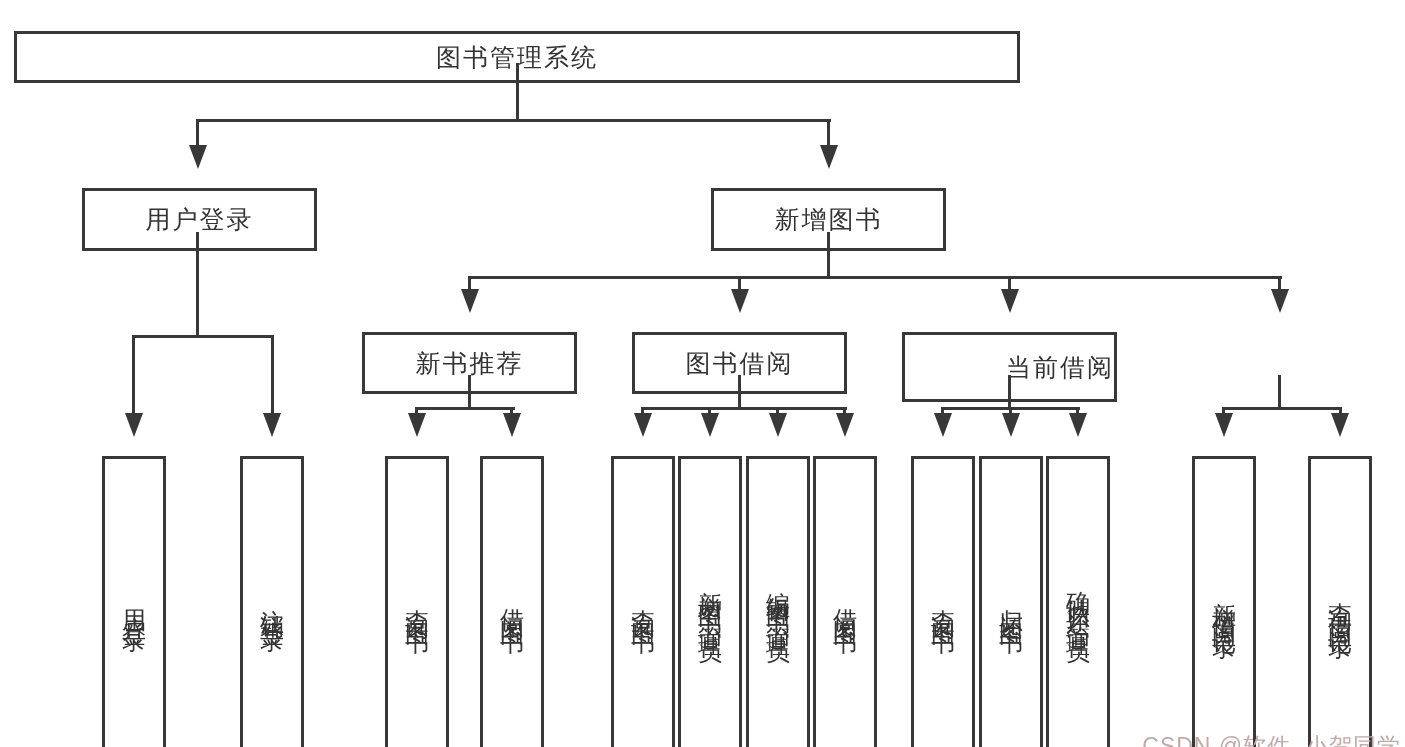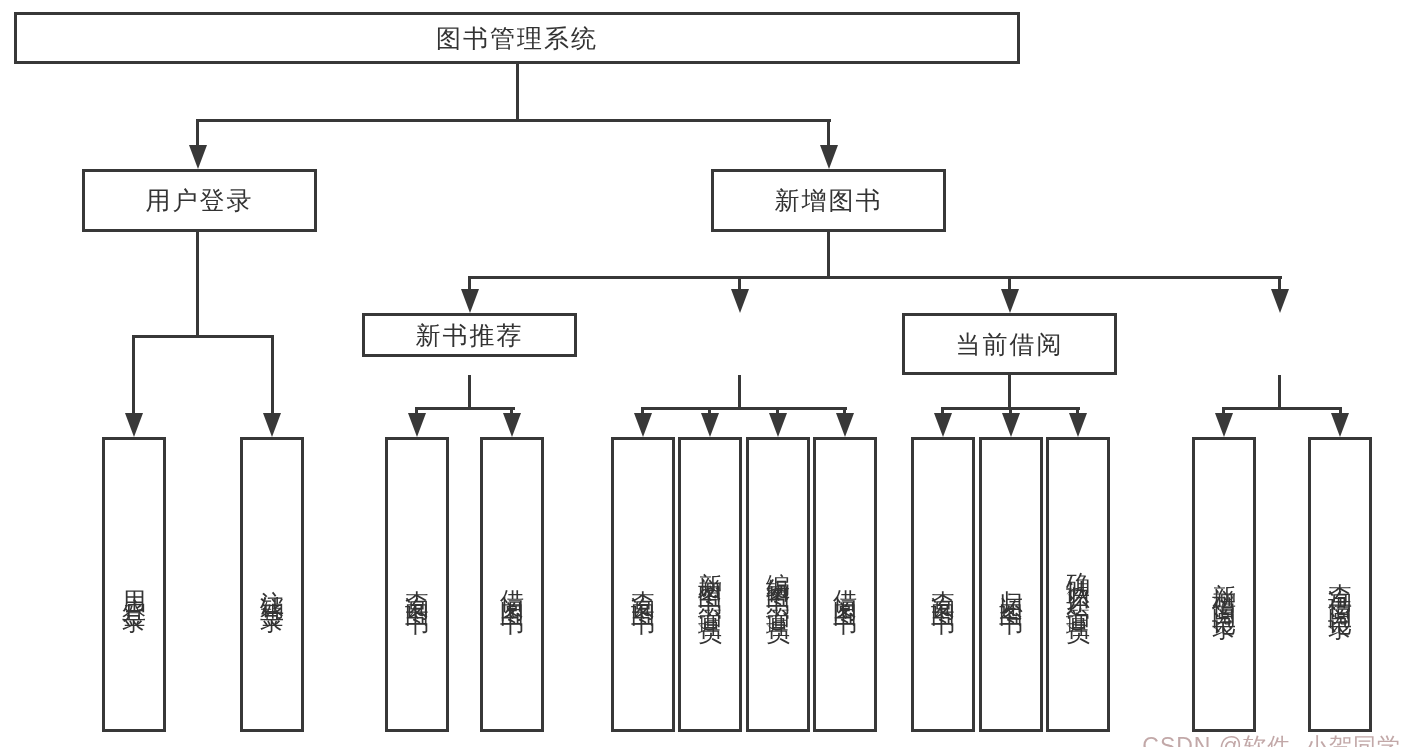--- a/index.html
+++ b/index.html
@@ -10,20 +10,21 @@
     font-family:"Liberation Sans",sans-serif;
     overflow:hidden;
   }
   .box{
     position:absolute;
     box-sizing:border-box;
     border:3px solid var(--line,#383838);
     background:#fff;
     display:flex;align-items:center;justify-content:center;
     color:var(--text,#333);
+    margin-top:19px;
   }
   .hbox{font-size:25px;letter-spacing:2px;white-space:nowrap;}
   .vbox span{
     writing-mode:vertical-rl;
     text-orientation:mixed;
     font-size:24px;
     letter-spacing:7px;
     line-height:1;
   }
   .hline,.vline{position:absolute;background:var(--line,#383838);}
@@ -78,24 +79,27 @@
   <div class="hline" style="left:468px;top:276px;width:814px;"></div>
   <div class="vline" style="left:468px;top:276px;height:16px;"></div>
   <div class="arrow" style="left:461px;top:289px;"></div>
   <div class="vline" style="left:738px;top:276px;height:16px;"></div>
   <div class="arrow" style="left:731px;top:289px;"></div>
   <div class="vline" style="left:1008px;top:276px;height:16px;"></div>
   <div class="arrow" style="left:1001px;top:289px;"></div>
   <div class="vline" style="left:1278px;top:276px;height:16px;"></div>
   <div class="arrow" style="left:1271px;top:289px;"></div>
 
-  <div class="box hbox" style="left:362px;top:313px;width:215px;height:44px;">
+  <div class="box hbox" style="left:362px;top:313px;width:215px;height:62px;">
     <span>新书推荐</span>
   </div>
-  <div class="box hbox" style="left:902px;top:313px;width:215px;height:62px;">
+  <div class="box hbox" style="left:632px;top:313px;width:215px;height:62px;">
+    <span>图书借阅</span>
+  </div>
+  <div class="box hbox" style="left:902px;top:313px;width:215px;height:70px;justify-content:flex-end;">
     <span>当前借阅</span>
   </div>
 
   <div class="vline" style="left:468px;top:375px;height:35px;"></div>
   <div class="vline" style="left:738px;top:375px;height:35px;"></div>
   <div class="vline" style="left:1008px;top:375px;height:35px;"></div>
   <div class="vline" style="left:1278px;top:375px;height:35px;"></div>
 
   <div class="hline" style="left:415px;top:407px;width:100px;"></div>
   <div class="vline" style="left:415px;top:407px;height:10px;"></div>

